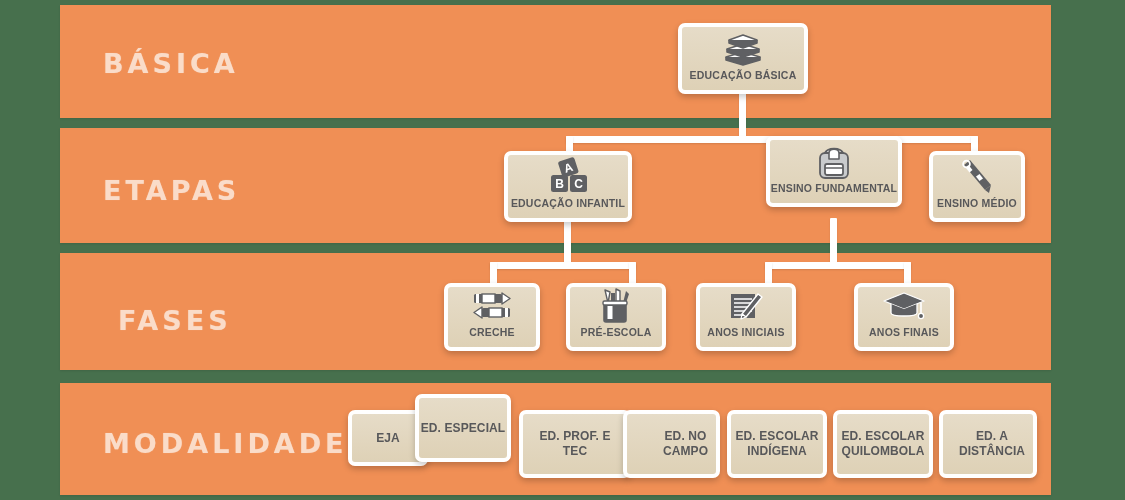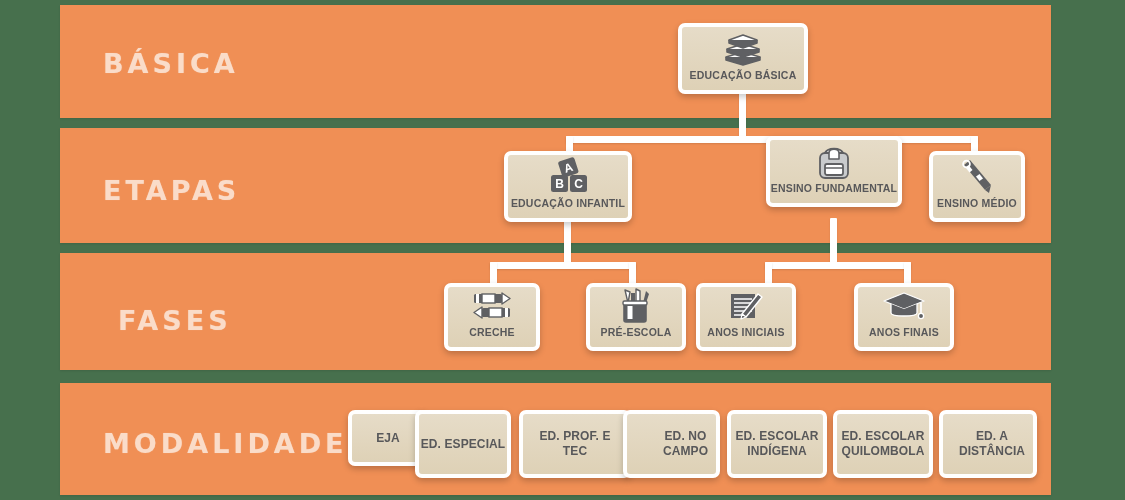--- a/index.html
+++ b/index.html
@@ -200,21 +200,21 @@
 
         <rect x="13" y="19" width="28" height="9" rx="1.5" fill="#5f6063"></rect>
         <rect x="36" y="19" width="3" height="9" fill="#ffffff"></rect>
         <rect x="20" y="19" width="13" height="9" fill="#ffffff" stroke="#5f6063" stroke-width="1.4"></rect>
         <path d="M13 18 L5 23.5 L13 29 Z" fill="#ffffff" stroke="#5f6063" stroke-width="1.4" stroke-linejoin="round"></path>
       </svg>
     </span>
     <div class="caption">CRECHE</div>
   </div>
 
-  <div class="card" style="left:586px; top:283px; width:100px; height:68px;">
+  <div class="card" style="left:566px; top:283px; width:100px; height:68px;">
     <span class="icon">
       <svg width="40" height="38" viewBox="0 0 40 38" fill="none">
 
         <path d="M12 16 L9 3 L14 5 Z" fill="#ffffff" stroke="#5f6063" stroke-width="1.4" stroke-linejoin="round"></path>
         <path d="M20 16 L20 2 L24 4 L24 16 Z" fill="#ffffff" stroke="#5f6063" stroke-width="1.4" stroke-linejoin="round"></path>
         <path d="M27 16 L30 4 L33 7 L30 16 Z" fill="#5f6063"></path>
         <rect x="15" y="6" width="4" height="11" fill="#5f6063"></rect>
 
         <rect x="8" y="15" width="22" height="20" rx="2" fill="#5f6063" stroke="#5f6063" stroke-width="1.6"></rect>
         <rect x="11.5" y="19" width="5" height="13" fill="#ffffff"></rect>
@@ -252,21 +252,21 @@
         <circle cx="40" cy="27" r="2.6" fill="#5f6063" stroke="#ffffff" stroke-width="1.3"></circle>
       </svg>
     </span>
     <div class="caption">ANOS FINAIS</div>
   </div>
 
   <div class="card text-only" style="left:348px; top:410px; width:80px; height:56px;">
     <div class="caption">EJA</div>
   </div>
 
-  <div class="card text-only" style="left:415px; top:410px; width:96px; height:68px;">
+  <div class="card text-only" style="left:415px; top:394px; width:96px; height:68px;">
     <div class="caption">ED. ESPECIAL</div>
   </div>
 
   <div class="card text-only" style="left:519px; top:410px; width:112px; height:68px;">
     <div class="caption">ED. PROF. E
 TEC</div>
   </div>
 
   <div class="card text-only" style="left:623px; top:410px; width:97px; height:68px;padding-left:28px;">
     <div class="caption">ED. NO

